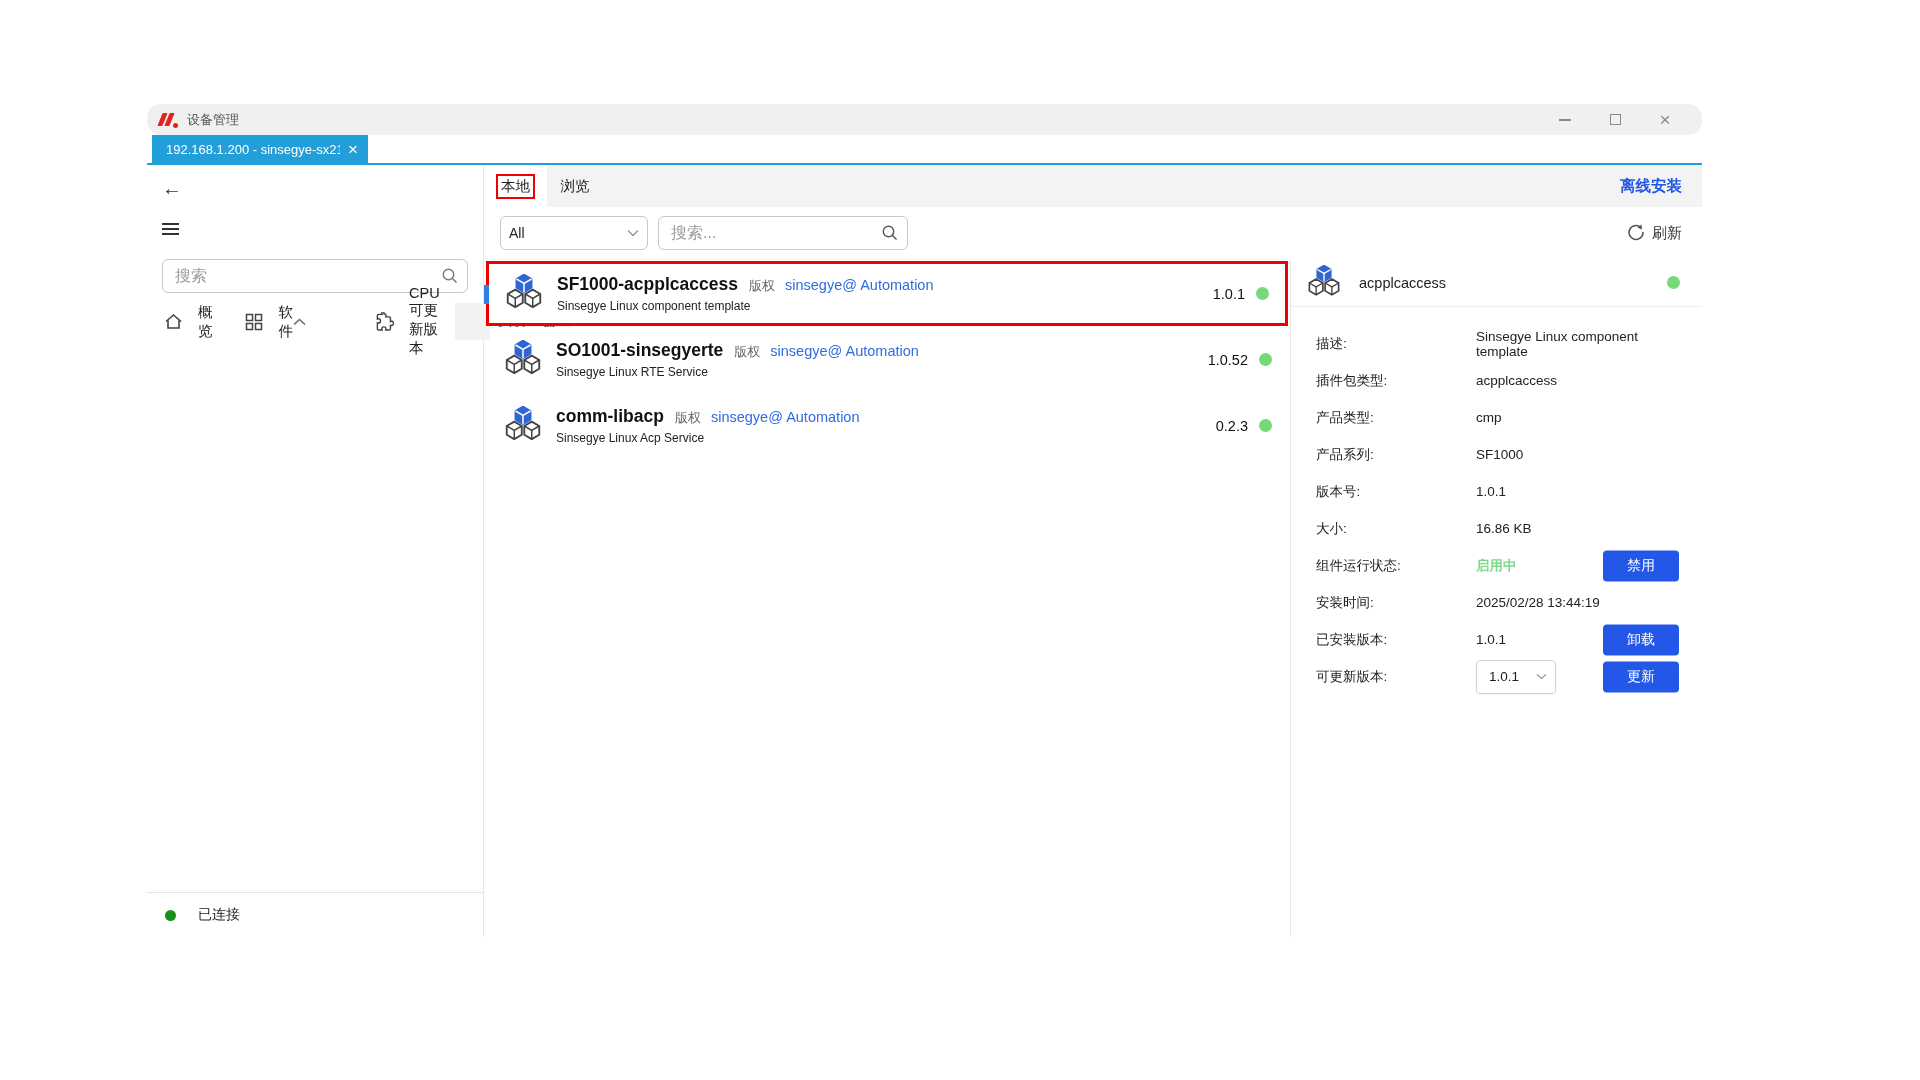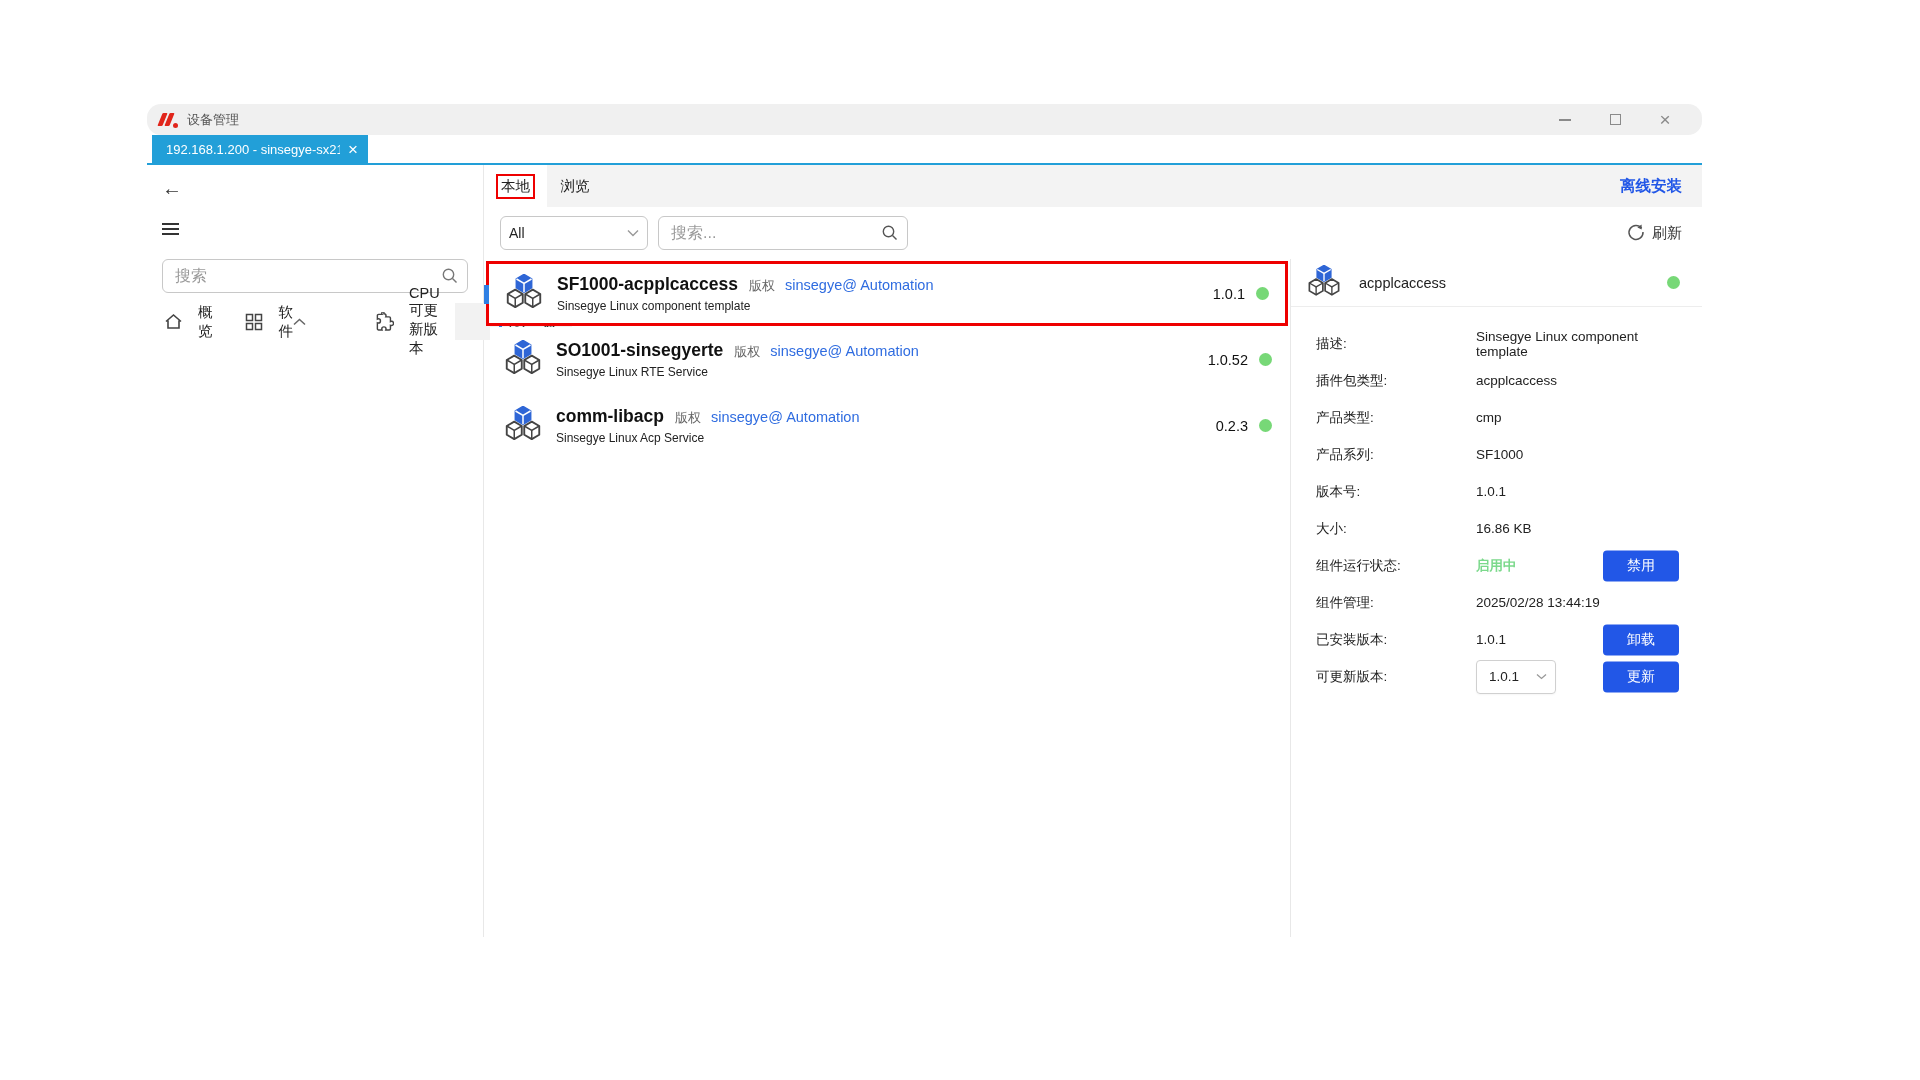--- a/index.html
+++ b/index.html
@@ -195,20 +195,24 @@
         </div>
         <div class="nav-item child selected">
           <span class="nicon">
             <svg width="19" height="19" viewBox="0 0 16 16" class="icon-stroke" style="stroke-width:1.2">
                 <path d="M7.5 1.5c1 0 1.8.8 1.8 1.8 0 .3-.1.6-.2.8h2.9c.6 0 1 .4 1 1v2.9c.2-.1.5-.2.8-.2 1 0 1.8.8 1.8 1.8s-.8 1.8-1.8 1.8c-.3 0-.6-.1-.8-.2v2.9c0 .6-.4 1-1 1H9.1c.1-.2.2-.5.2-.8 0-1-.8-1.8-1.8-1.8s-1.8.8-1.8 1.8c0 .3.1.6.2.8H3c-.6 0-1-.4-1-1V9.1c.2.1.5.2.8.2 1 0 1.8-.8 1.8-1.8S3.8 5.7 2.8 5.7c-.3 0-.6.1-.8.2V3c0-.6.4-1 1-1h2.9c-.1-.2-.2-.5-.2-.8 0-1 .8-1.8 1.8-1.8z"></path>
               </svg>
           </span>
           <span>组件管理</span>
         </div>
       </div>
+      <div class="side-status">
+        <span class="conn-dot"></span>
+        <span class="conn-label">已连接</span>
+      </div>
     </div>
 
     <div class="right">
       <div class="view-tabs">
         <div class="view-tab active">
           <span class="vt-label">本地</span>
         </div>
         <div class="view-tab">
           <span>浏览</span>
         </div>
@@ -343,21 +347,21 @@
             <div class="det-row">
               <span class="det-label">大小:</span>
               <span class="det-value">16.86 KB</span>
             </div>
             <div class="det-row">
               <span class="det-label">组件运行状态:</span>
               <span class="det-value enabled">启用中</span>
               <button class="det-btn">禁用</button>
             </div>
             <div class="det-row">
-              <span class="det-label">组件管理:</span>
+              <span class="det-label">安装时间:</span>
               <span class="det-value">2025/02/28 13:44:19</span>
             </div>
             <div class="det-row">
               <span class="det-label">已安装版本:</span>
               <span class="det-value">1.0.1</span>
               <button class="det-btn">卸载</button>
             </div>
             <div class="det-row">
               <span class="det-label">可更新版本:</span>
               <span class="ver-select">

